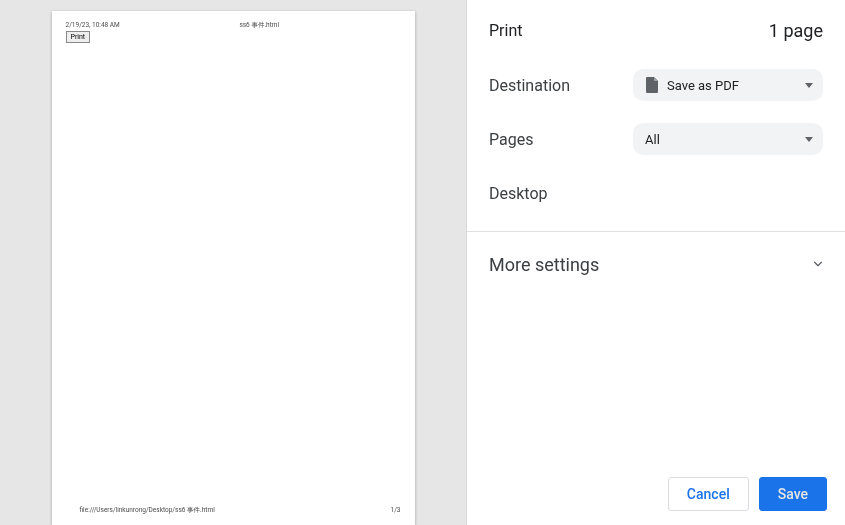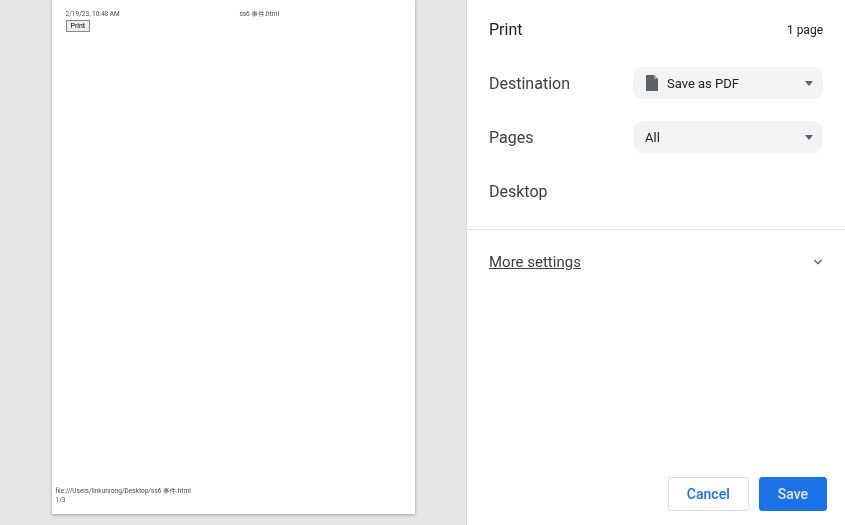--- a/index.html
+++ b/index.html
@@ -10,21 +10,21 @@
       display: flex;
     }
 
     
     .preview-pane {
       width: 467px;
       height: 525px;
       background: #e6e6e6;
       display: flex;
       justify-content: center;
-      align-items: flex-start;
+      align-items: flex-end;
       padding-top: 0;
       position: relative;
       border-right: 1px solid #d9d9d9;
     }
     .paper {
       width: 363px;
       height: 514px;
       background: #ffffff;
       margin-top: 0;
       box-shadow: 0 1px 3px rgba(0,0,0,0.3);
@@ -43,27 +43,26 @@
       left: 14px;
       font-size: 7px;
       padding: 1px 4px;
       border: 1px solid #888;
       background: #eee;
       cursor: default;
     }
     .paper-footer {
       position: absolute;
       bottom: 10px;
-      left: 4px;
+      left: 28px;
       right: 14px;
       display: flex;
       justify-content: space-between;
       font-size: 6.5px;
       color: #4a4a4a;
-      flex-direction: column;
     }
 
     
     .settings-pane {
       flex: 1;
       display: flex;
       flex-direction: column;
       background: #ffffff;
     }
     .settings-body {
@@ -71,21 +70,21 @@
       padding: 20px 22px 0 22px;
       overflow-y: auto;
     }
     .header-row {
       display: flex;
       justify-content: space-between;
       align-items: center;
       margin-bottom: 28px;
     }
     .title { font-size: 16px; color: #202124; }
-    .page-count { font-size: 12px; color: #202124; }
+    .page-count { font-size: 18px; color: #202124; }
 
     .option-row {
       display: flex;
       align-items: center;
       height: 32px;
       margin-bottom: 22px;
     }
     .option-label {
       width: 144px;
       font-size: 16px;
@@ -127,21 +126,21 @@
     }
 
     .more-row {
       display: flex;
       justify-content: space-between;
       align-items: center;
       height: 48px;
       margin-top: 8px;
       cursor: pointer;
     }
-    .more-label { font-size: 15px; color: #3c4043; text-decoration: underline; }
+    .more-label { font-size: 18px; color: #3c4043; }
     .chevron {
       width: 10px; height: 10px;
       display: flex; align-items: center; justify-content: center;
     }
 
     
     .actions {
       display: flex;
       justify-content: flex-end;
       align-items: center;

